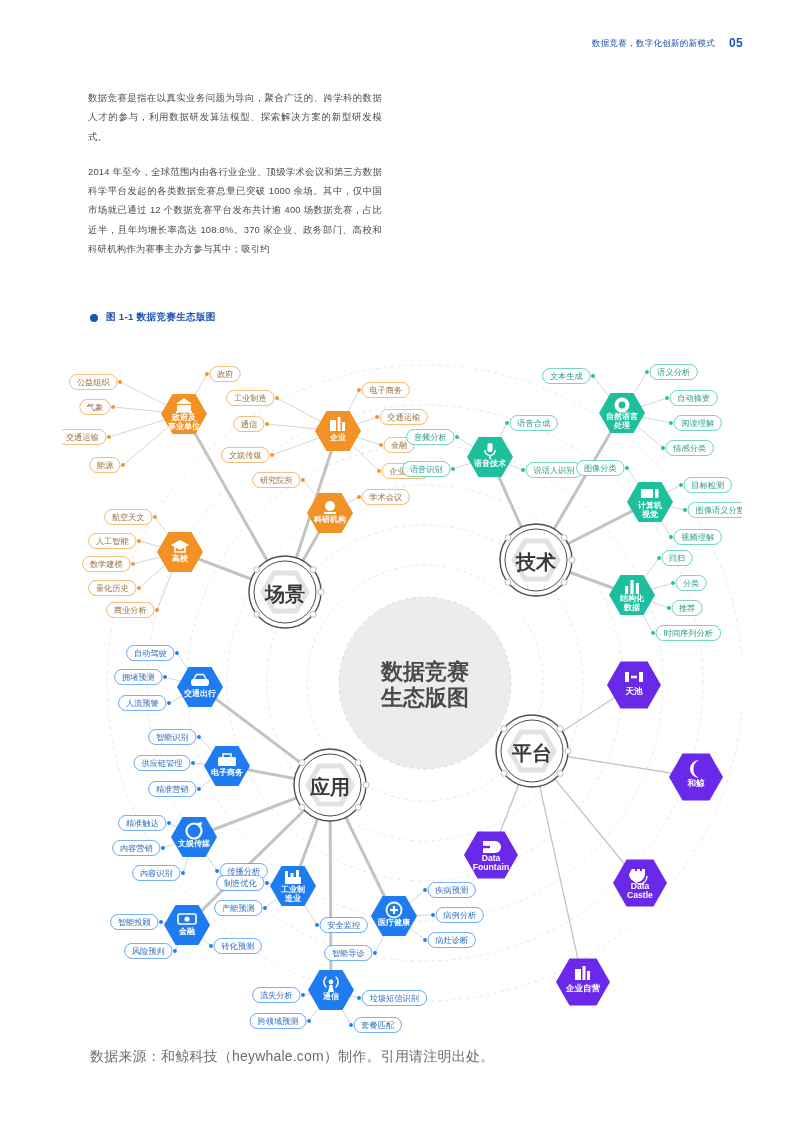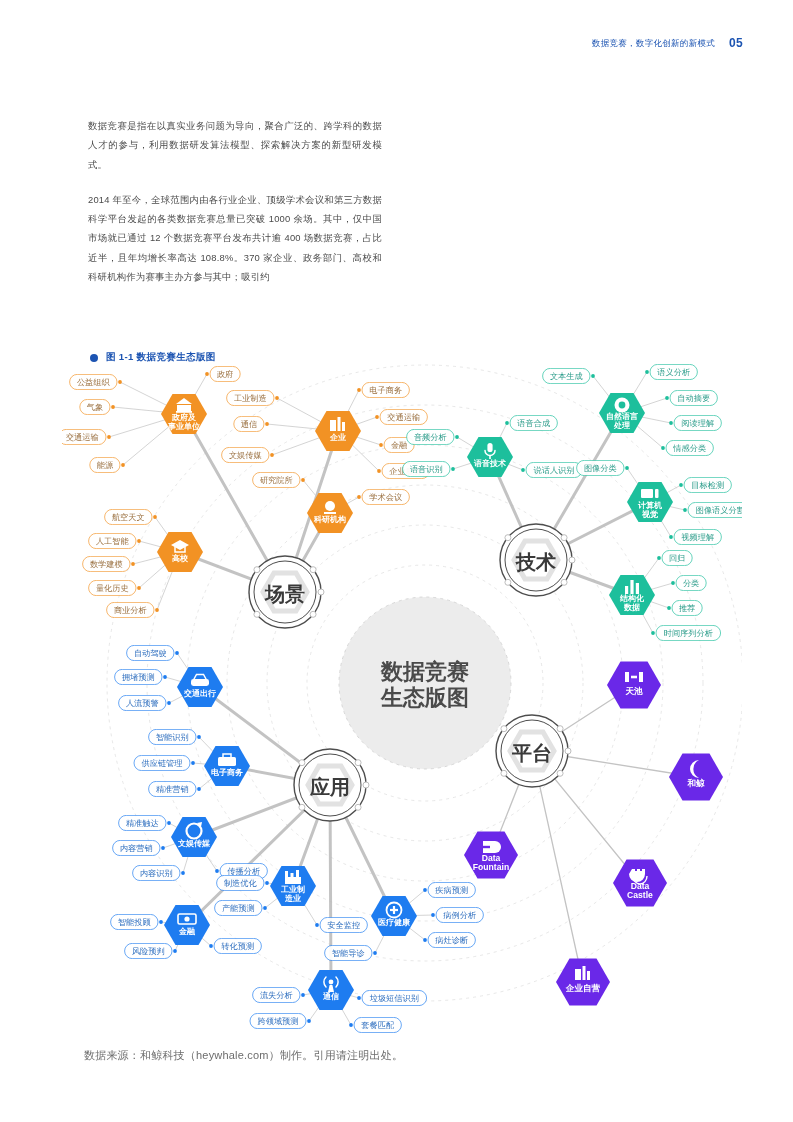--- a/index.html
+++ b/index.html
@@ -16,48 +16,48 @@
     display:flex;align-items:flex-end;gap:14px;
     color:#1c54b2;font-size:8.5px;letter-spacing:.3px;
   }
   .runhead .pg{font-size:12px;font-weight:bold;color:#1c54b2;}
 
   
   .cols{
     position:absolute;top:88px;left:88px;width:620px;
     display:flex;gap:32px;
   }
-  .col{width:294px;margin-top:28px;}
+  .col{width:294px;}
   .col p{
     margin:0 0 16px 0;
     font-size:9.4px;line-height:2.05;
     color:#4a4a4a;text-align:justify;letter-spacing:.2px;
   }
 
   
   .figcap{
     position:absolute;top:311px;left:90px;
     display:flex;align-items:center;gap:8px;
-    color:#1c54b2;font-size:9.6px;font-weight:bold;letter-spacing:.3px;margin-top:40px;
+    color:#1c54b2;font-size:9.6px;font-weight:bold;letter-spacing:.3px;
   }
   .figcap .dot{
     width:8px;height:8px;border-radius:50%;background:#1c54b2;display:block;
   }
 
   
   .diagram{
     position:absolute;top:345px;left:62px;
     width:680px;height:690px;
   }
   .diagram svg{display:block;}
 
   
   .srcnote{
-    position:absolute;top:1048px;left:84px;
-    font-size:11px;color:#6d6d6d;letter-spacing:.2px;
+    position:absolute;top:1048px;left:90px;
+    font-size:14px;color:#6d6d6d;letter-spacing:.2px;
   }
 </style>
 </head>
 <body>
 
 <div class="page">
 
   <div class="runhead">
     <span>数据竞赛，数字化创新的新模式</span>
     <span class="pg">05</span>

